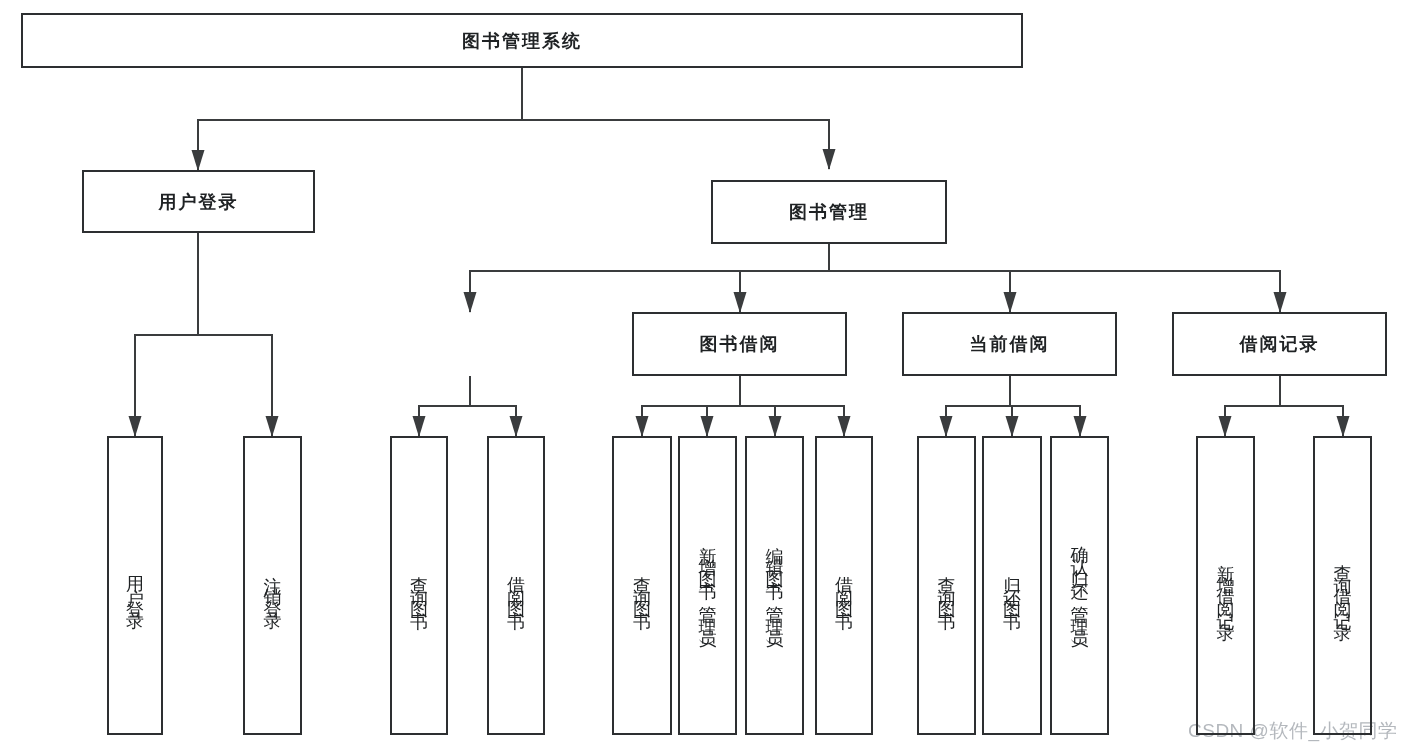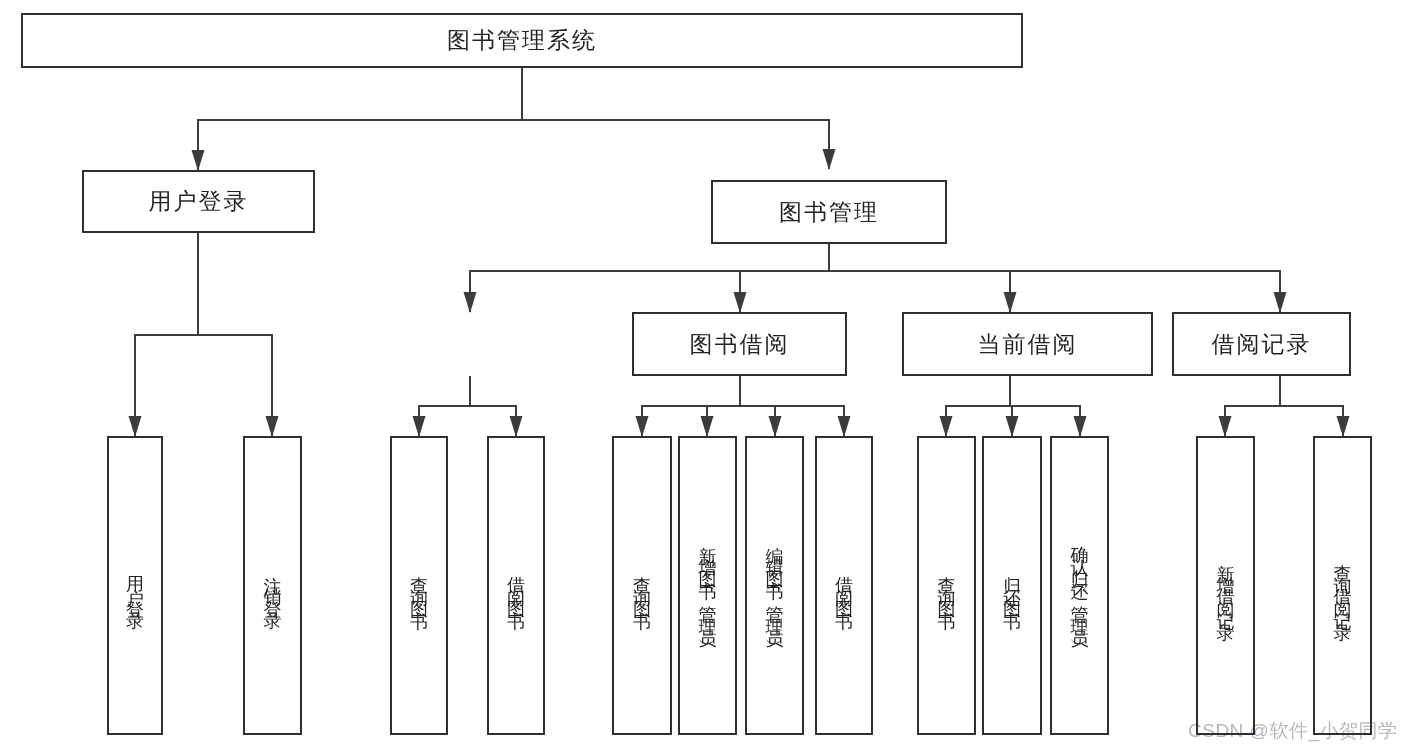--- a/index.html
+++ b/index.html
@@ -16,23 +16,24 @@
     box-sizing:border-box;
     background:#ffffff;
     border:2.5px solid #2d2f31;
     color:#1f2224;
     display:flex;
     align-items:center;
     justify-content:center;
     z-index:2;
   }
   .h-node{
-    font-size:23px;
+    font-size:18px;
     letter-spacing:2px;
     white-space:nowrap;
+    font-weight:bold;
   }
   .v-node{
     writing-mode:vertical-rl;
     font-size:18px;
     letter-spacing:12px;
     line-height:1;
   }
   .watermark{
     position:absolute;
     z-index:3;
@@ -105,22 +106,22 @@
       </g>
     </g>
   </svg>
 
   <div class="node h-node" style="left:21px;top:13px;width:1002px;height:55px;">图书管理系统</div>
 
   <div class="node h-node" style="left:82px;top:170px;width:233px;height:63px;">用户登录</div>
   <div class="node h-node" style="left:711px;top:180px;width:236px;height:64px;">图书管理</div>
 
   <div class="node h-node" style="left:632px;top:312px;width:215px;height:64px;text-align:center;">图书借阅</div>
-  <div class="node h-node" style="left:902px;top:312px;width:251px;height:64px;">当前借阅</div>
-  <div class="node h-node" style="left:1172px;top:312px;width:179px;height:64px;">借阅记录</div>
+  <div class="node h-node" style="left:902px;top:312px;width:215px;height:64px;">当前借阅</div>
+  <div class="node h-node" style="left:1172px;top:312px;width:215px;height:64px;">借阅记录</div>
 
   <div class="node v-node" style="left:107px;top:436px;width:56px;height:299px;">用户登录</div>
   <div class="node v-node" style="left:243px;top:436px;width:59px;height:299px;">注销登录</div>
 
   <div class="node v-node" style="left:390px;top:436px;width:58px;height:299px;">查询图书</div>
   <div class="node v-node" style="left:487px;top:436px;width:58px;height:299px;">借阅图书</div>
 
   <div class="node v-node" style="left:612px;top:436px;width:60px;height:299px;">查询图书</div>
   <div class="node v-node" style="left:678px;top:436px;width:59px;height:299px;">新增图书（管理员）</div>
   <div class="node v-node" style="left:745px;top:436px;width:59px;height:299px;">编辑图书（管理员）</div>

